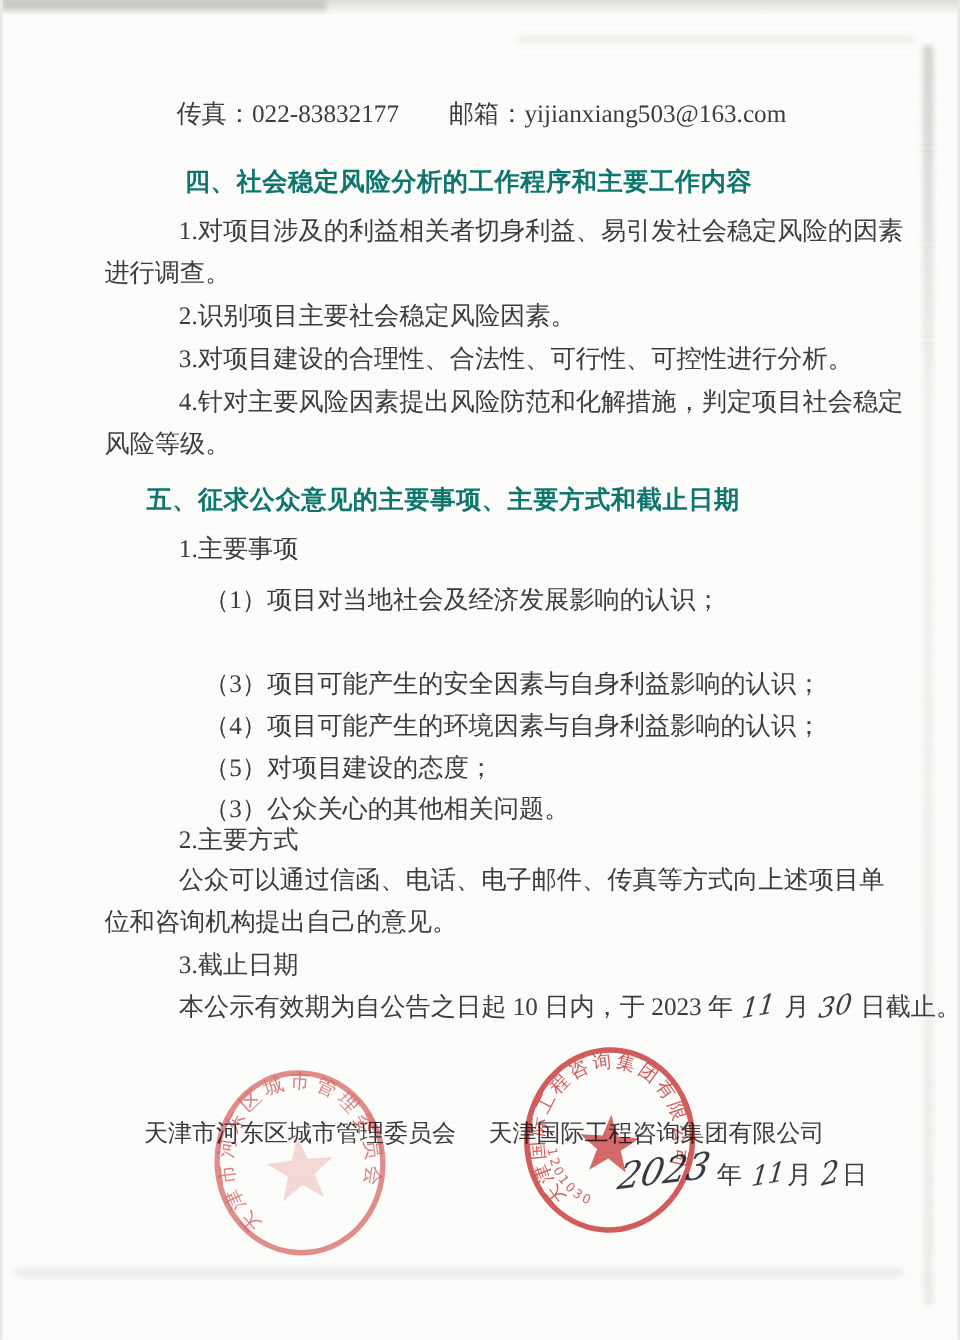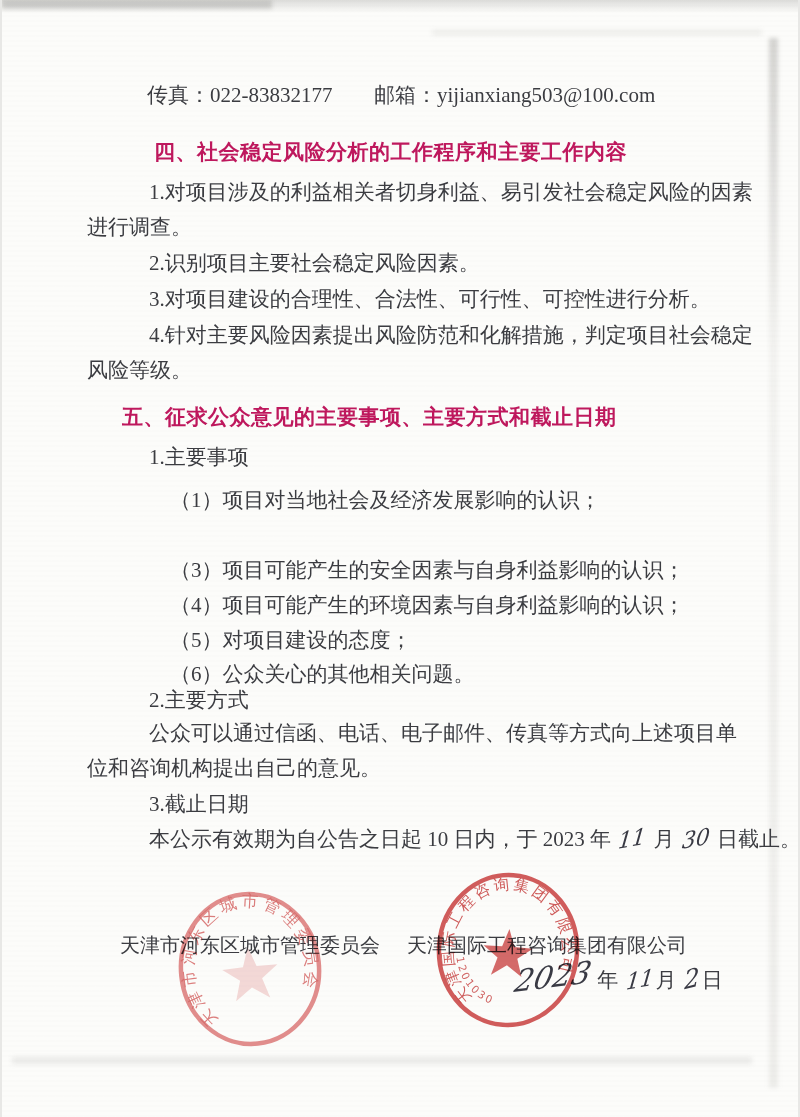--- a/index.html
+++ b/index.html
@@ -2,21 +2,21 @@
 <html><head>
 <meta charset="utf-8">
 <style>
   html,body{margin:0;padding:0;background:#e8e8e6;}
   .page{
     position:relative;width:796px;height:1117px;margin:0 auto;
     background:#fcfcfa;overflow:hidden;
     font-family:"Liberation Serif","DejaVu Serif",serif;color:#3b3c41;
   }
   .line{position:absolute;font-size:21px;line-height:28px;white-space:nowrap;color:#3b3c41;}
-  .h{font-family:"Liberation Sans","DejaVu Sans",sans-serif;font-weight:700;color:#be185d;letter-spacing:0.5px;}
+  .h{font-family:"Liberation Sans","DejaVu Sans",sans-serif;font-weight:700;color:#0f766e;letter-spacing:0.5px;}
   .hw{display:inline-block;font-style:italic;font-family:"DejaVu Serif",serif;color:#393a44;}
   .hw-num{font-size:22px;transform:rotate(-10deg) skewX(-16deg);margin:0 2px;}
   .hw-year{font-size:30px;transform:rotate(-7deg) skewX(-18deg);margin-right:6px;}
   .hw-day{font-size:25px;transform:rotate(-14deg) skewX(-14deg);margin:0 2px;}
   .seal{position:absolute;mix-blend-mode:multiply;filter:blur(0.45px);}
   .artifact{position:absolute;pointer-events:none;}
   .a-top{top:0;left:0;width:800px;height:13px;
     background:linear-gradient(to bottom,rgba(110,110,106,0.22),rgba(255,255,255,0));}
   .a-top-left{top:0;left:0;width:270px;height:9px;background:rgba(92,92,88,0.22);filter:blur(2px);}
   .a-top-mid{top:30px;left:430px;width:330px;height:5px;background:rgba(140,140,136,0.14);filter:blur(2.5px);}
@@ -36,39 +36,39 @@
   <div class="artifact a-top-left"></div>
   <div class="artifact a-top-mid"></div>
   <div class="artifact a-right"></div>
   <div class="artifact a-bottom"></div>
   <div class="artifact grain"></div>
 
   <div class="line" style="top:81px;left:145px;">
     <span>传真：</span><span>022-83832177</span>
   </div>
   <div class="line" style="top:81px;left:372px;">
-    <span>邮箱：</span><span>yijianxiang503@100.com</span>
+    <span>邮箱：</span><span>yijianxiang503@163.com</span>
   </div>
 
   <div class="line h" style="top:138px;left:152px;">四、社会稳定风险分析的工作程序和主要工作内容</div>
   <div class="line" style="top:178px;left:147px;">1.对项目涉及的利益相关者切身利益、易引发社会稳定风险的因素</div>
   <div class="line" style="top:213px;left:85px;">进行调查。</div>
   <div class="line" style="top:249px;left:147px;text-align:center;">2.识别项目主要社会稳定风险因素。</div>
   <div class="line" style="top:285px;left:147px;">3.对项目建设的合理性、合法性、可行性、可控性进行分析。</div>
   <div class="line" style="top:321px;left:147px;">4.针对主要风险因素提出风险防范和化解措施，判定项目社会稳定</div>
   <div class="line" style="top:356px;left:85px;">风险等级。</div>
 
   <div class="line h" style="top:403px;left:120px;">五、征求公众意见的主要事项、主要方式和截止日期</div>
   <div class="line" style="top:443px;left:147px;">1.主要事项</div>
 
   <div class="line" style="top:486px;left:168px;">（1）项目对当地社会及经济发展影响的认识；</div>
   <div class="line" style="top:556px;left:168px;">（3）项目可能产生的安全因素与自身利益影响的认识；</div>
   <div class="line" style="top:591px;left:168px;">（4）项目可能产生的环境因素与自身利益影响的认识；</div>
   <div class="line" style="top:626px;left:168px;">（5）对项目建设的态度；</div>
-  <div class="line" style="top:660px;left:168px;">（6）公众关心的其他相关问题。</div>
+  <div class="line" style="top:660px;left:168px;">（3）公众关心的其他相关问题。</div>
 
   <div class="line" style="top:686px;left:147px;">2.主要方式</div>
   <div class="line" style="top:719px;left:147px;">公众可以通过信函、电话、电子邮件、传真等方式向上述项目单</div>
   <div class="line" style="top:754px;left:85px;">位和咨询机构提出自己的意见。</div>
   <div class="line" style="top:790px;left:147px;">3.截止日期</div>
 
   <div class="line" style="top:825px;left:147px;">
     <span>本公示有效期为自公告之日起 10 日内，于 2023 年</span>
     <span class="hw hw-num">11</span>
     <span>月</span>

